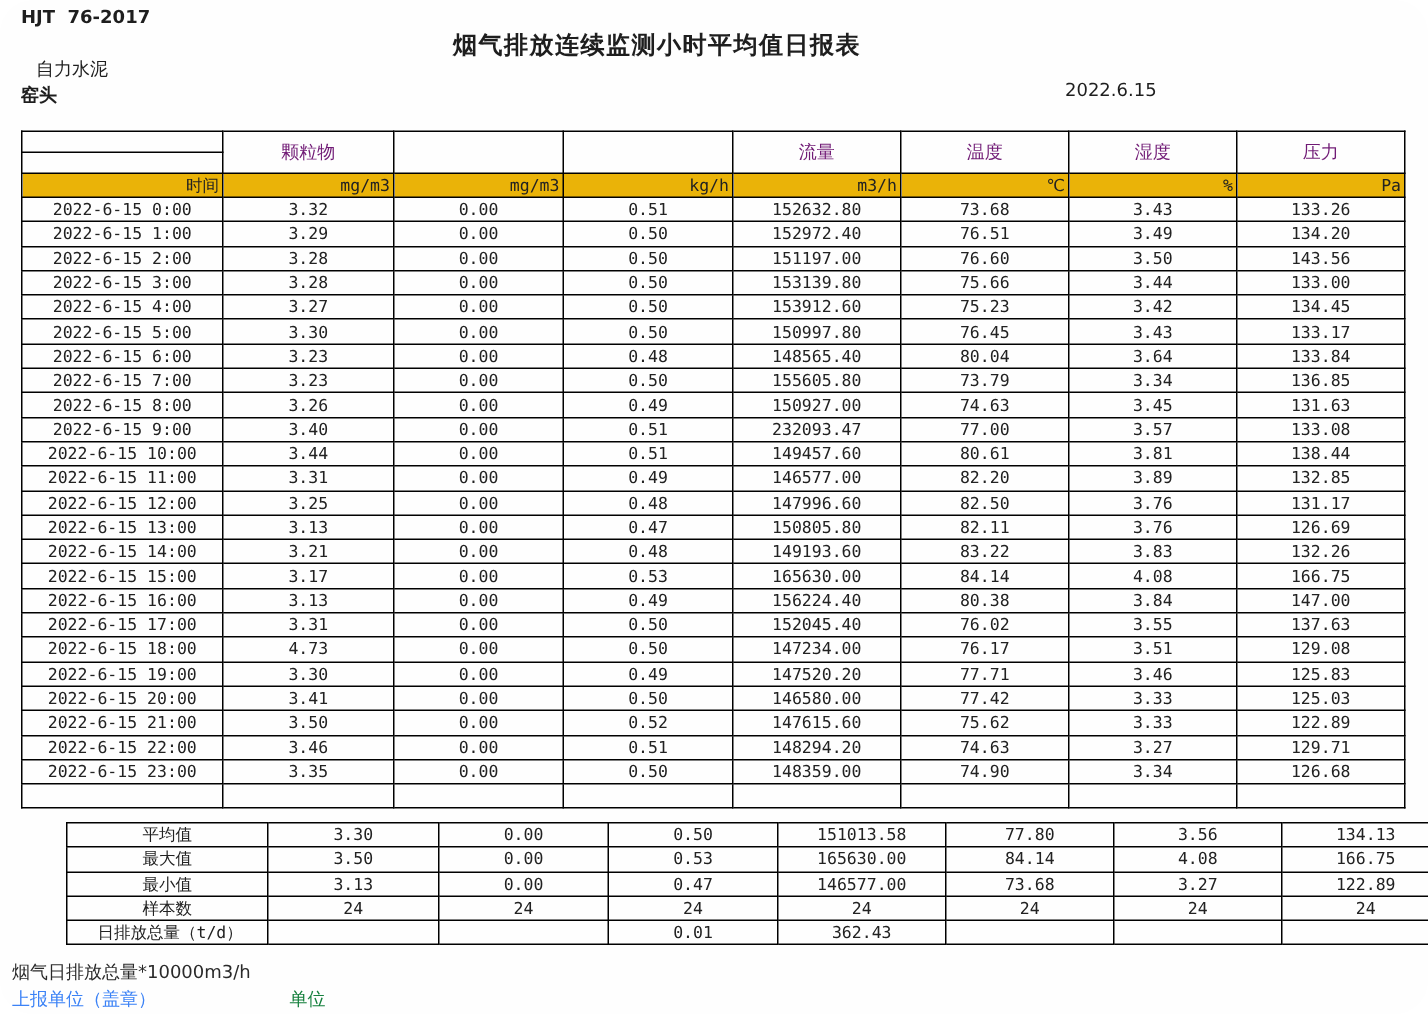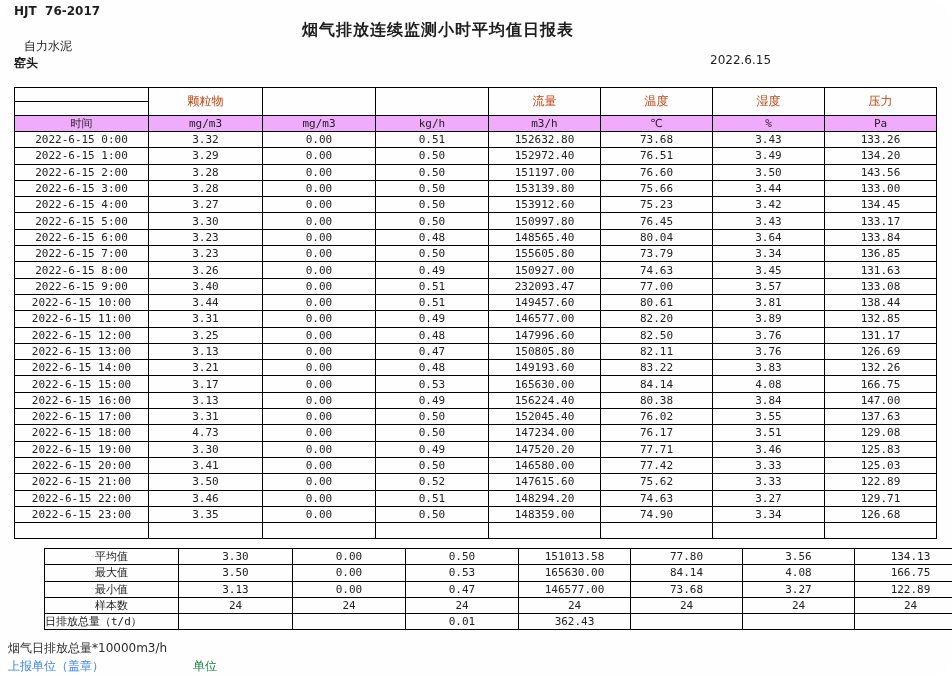--- a/index.html
+++ b/index.html
@@ -23,24 +23,24 @@
     border:1px solid #000;
     text-align:center;
     vertical-align:middle;
     font-size:11px;
     height:15.3px;
     padding:0 2px;
     white-space:nowrap;
     overflow:hidden;
     color:#222;
   }
-  .group-row td{height:13px;font-size:12px;color:#c2410c;}
+  .group-row td{height:13px;font-size:12px;color:#701a75;}
   .group-label{font-size:12px;}
-  .unit-row td{background:#f0abfc;height:12px;font-size:11px;}
-  td.left{text-align:left;padding-left:0;}
+  .unit-row td{background:#eab308;height:12px;font-size:11px;text-align:right;}
+  td.left{text-align:left;padding-left:20px;}
   .footer-note{position:absolute;left:8px;top:640px;font-size:12px;color:#2a2a2a;}
   .footer-line{position:absolute;left:8px;top:658px;font-size:12px;color:#3b82f6;}
   .footer-unit{position:absolute;left:193px;top:658px;font-size:12px;color:#15803d;}
 </style>
 </head>
 <body>
 
 <div class="page">
 
   <div class="doc-code">HJT  76-2017</div>

